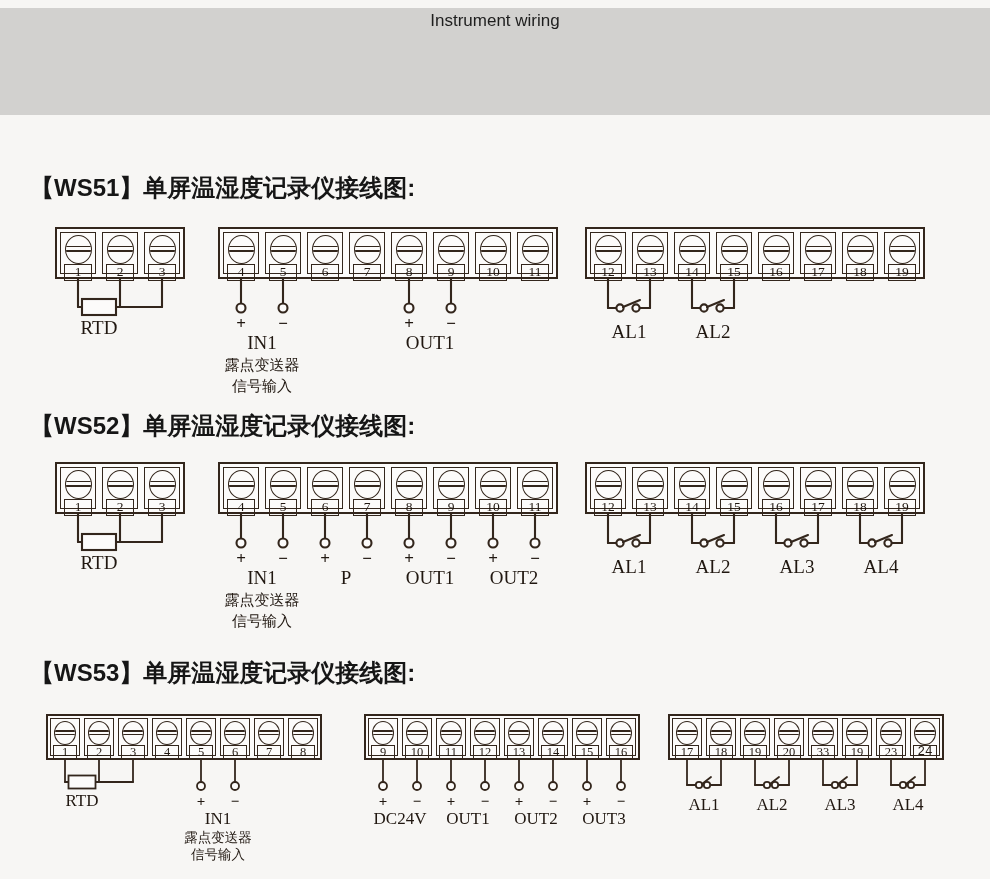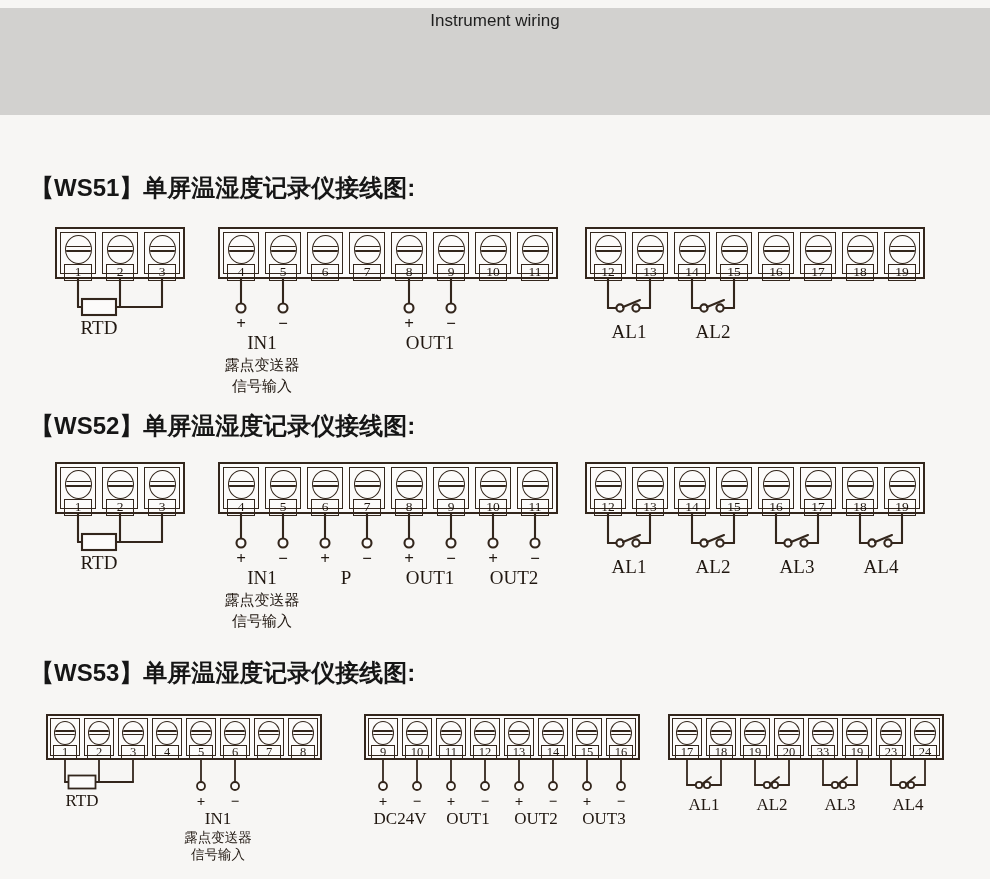--- a/index.html
+++ b/index.html
@@ -691,21 +691,21 @@
             <i class="s1"></i>
             <i class="s2"></i>
           </div>
           <div class="num" style="width: 24px; height: 15px; font-size: 12.5px; line-height: 12px;">23</div>
         </div>
         <div class="cell" style="width: 30px; height: 38px;">
           <div class="screw" style="width: 22px; height: 24px;">
             <i class="s1"></i>
             <i class="s2"></i>
           </div>
-          <div class="num" style="width: 24px; height: 15px; font-size: 12.5px; line-height: 12px;">24</div>
+          <div class="num" style="width: 24px; height: 15px; font-size: 12.5px; line-height: 12px; font-family: Liberation Mono, monospace;">24</div>
         </div>
       </div>
       <svg width="276" height="125" viewBox="0 0 276 125" class="wires" style="top: 46px;">
         <line x1="19" y1="0" x2="19" y2="25" stroke="#33261c" stroke-width="1.8" stroke-linecap="round"></line>
         <line x1="19" y1="25" x2="27" y2="25" stroke="#33261c" stroke-width="1.8" stroke-linecap="round"></line>
         <circle cx="31" cy="25" r="3.2" fill="#fcfbfa" stroke="#33261c" stroke-width="1.8"></circle>
         <line x1="34" y1="24" x2="43" y2="17" stroke="#33261c" stroke-width="1.8" stroke-linecap="round"></line>
         <circle cx="39" cy="25" r="3.2" fill="#fcfbfa" stroke="#33261c" stroke-width="1.8"></circle>
         <line x1="43" y1="25" x2="53" y2="25" stroke="#33261c" stroke-width="1.8" stroke-linecap="round"></line>
         <line x1="53" y1="0" x2="53" y2="25" stroke="#33261c" stroke-width="1.8" stroke-linecap="round"></line>

